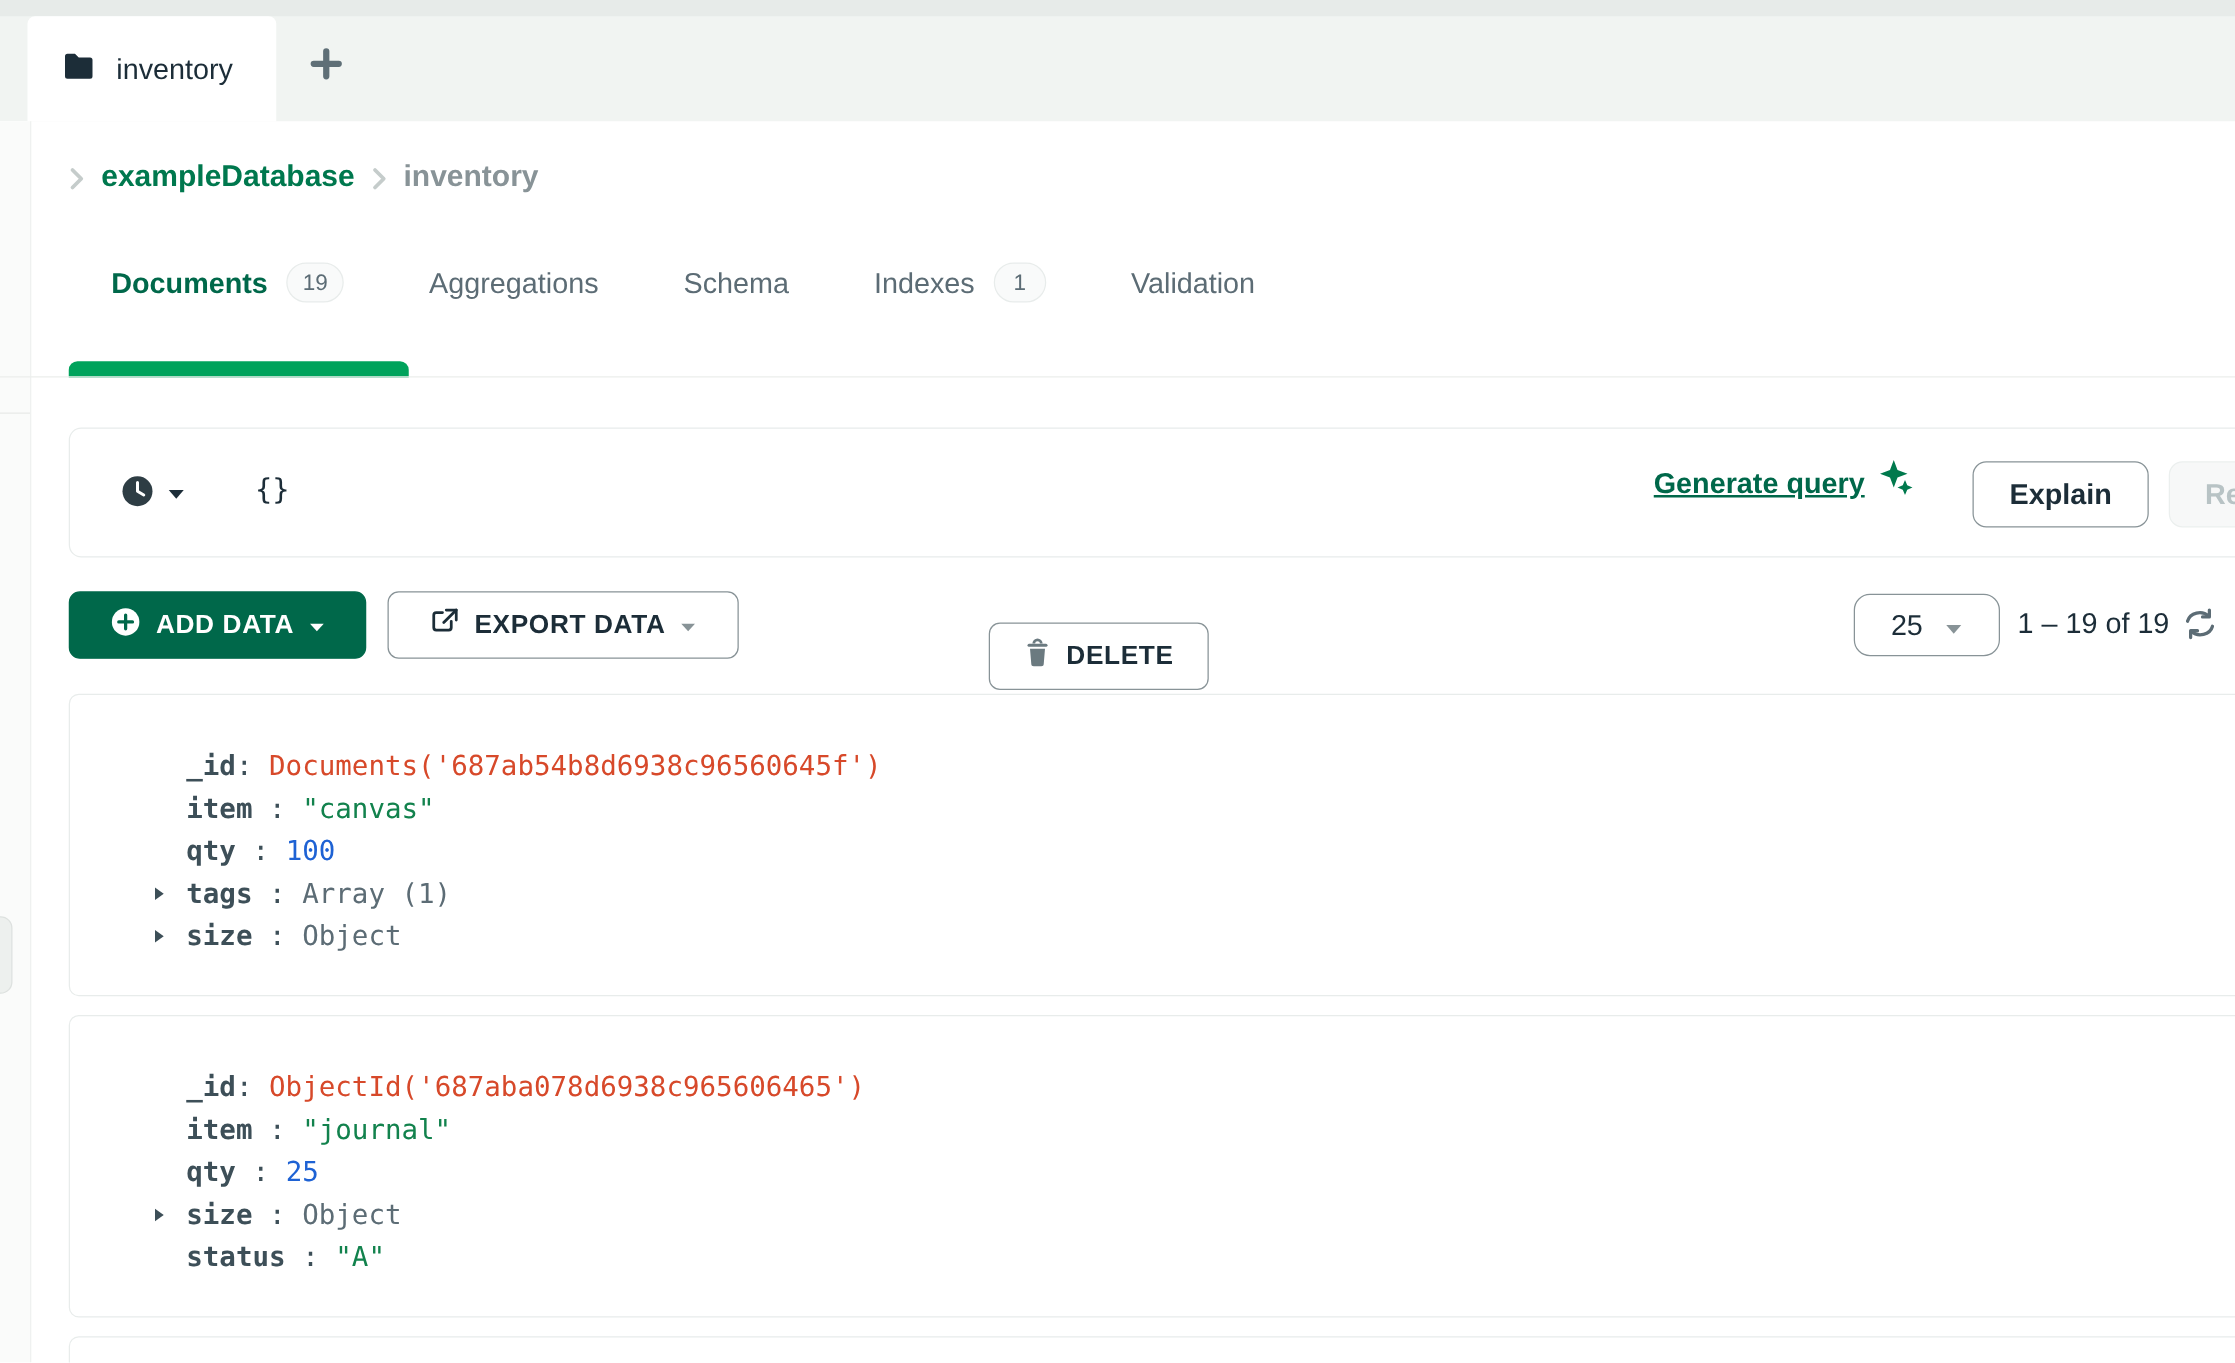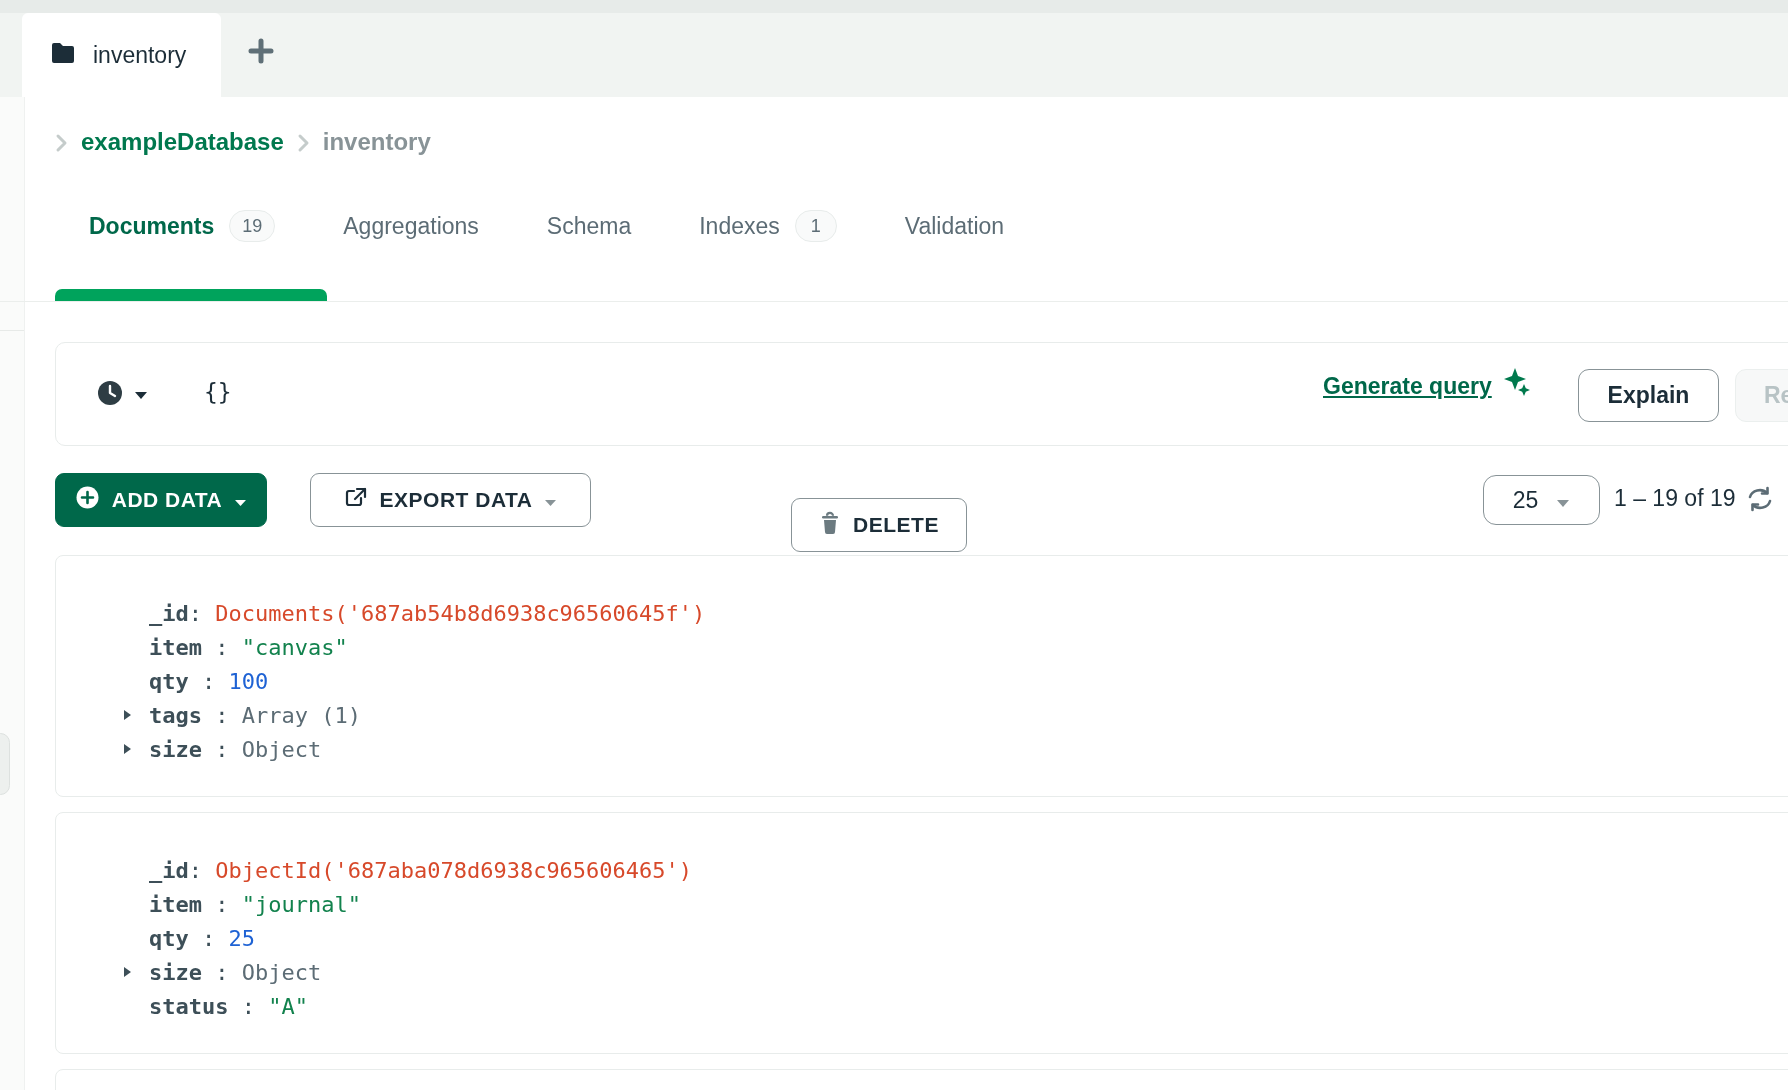--- a/index.html
+++ b/index.html
@@ -79,21 +79,21 @@
   }
   .explain-btn{position:absolute;left:1522px;top:26px;width:141px;height:53px;}
   .reset-btn{
     position:absolute;left:1679px;top:26px;width:170px;height:53px;
     background:var(--disabled-bg);border-color:#EBEFEE;color:var(--disabled-text);
     justify-content:flex-start;padding-left:28px;
   }
   
   .action-row{position:absolute;left:0;top:473px;width:1788px;height:54px;}
   .action-btn{position:absolute;top:0;height:54px;font-weight:bold;font-size:21px;letter-spacing:.5px;border-radius:9px;}
-  .add-data-btn{left:55px;width:212px;background:var(--brand-green);border:1px solid var(--brand-green);color:#fff;}
+  .add-data-btn{left:55px;width:238px;background:var(--brand-green);border:1px solid var(--brand-green);color:#fff;}
   .export-btn{left:310px;width:281px;}
   .export-btn,.update-btn,.delete-btn{font-weight:bold;}
   .update-btn{left:608px;width:166px;}
   .delete-btn{left:791px;width:176px;margin-top:25px;}
   .page-size-select{position:absolute;left:1483px;top:2px;width:117px;height:50px;border-radius:13px;font-weight:normal;font-size:23px;gap:18px;}
   .range-label{position:absolute;left:1614px;top:12px;font-size:23px;color:var(--text-dark);}
   .refresh-btn{position:absolute;left:1742px;top:10px;width:36px;height:36px;display:flex;align-items:center;justify-content:center;cursor:pointer;}
   
   .documents{position:absolute;left:55px;top:555px;width:2160px;}
   .doc-card{

